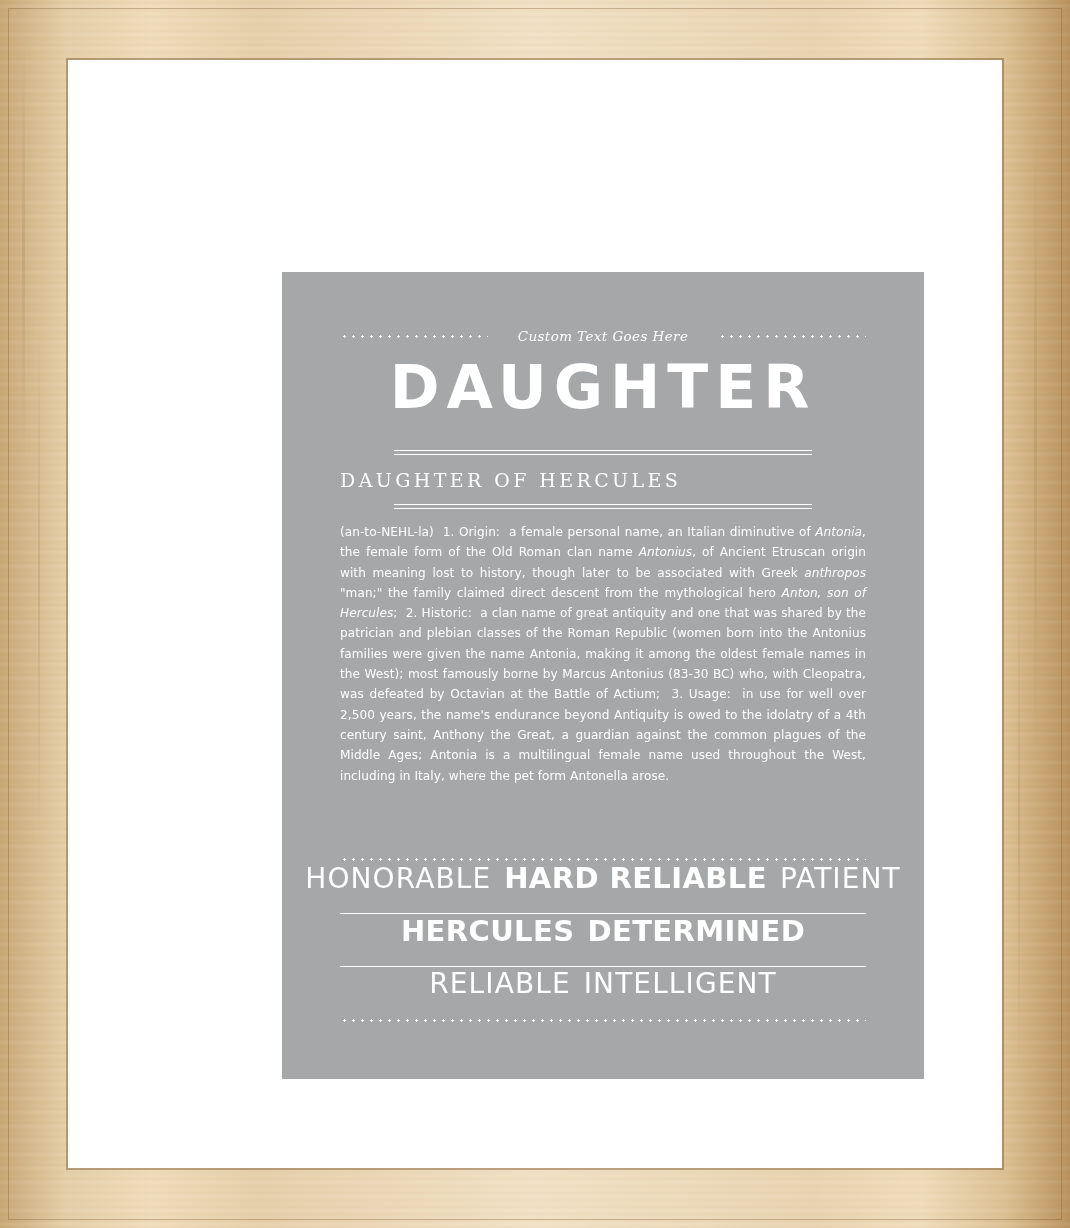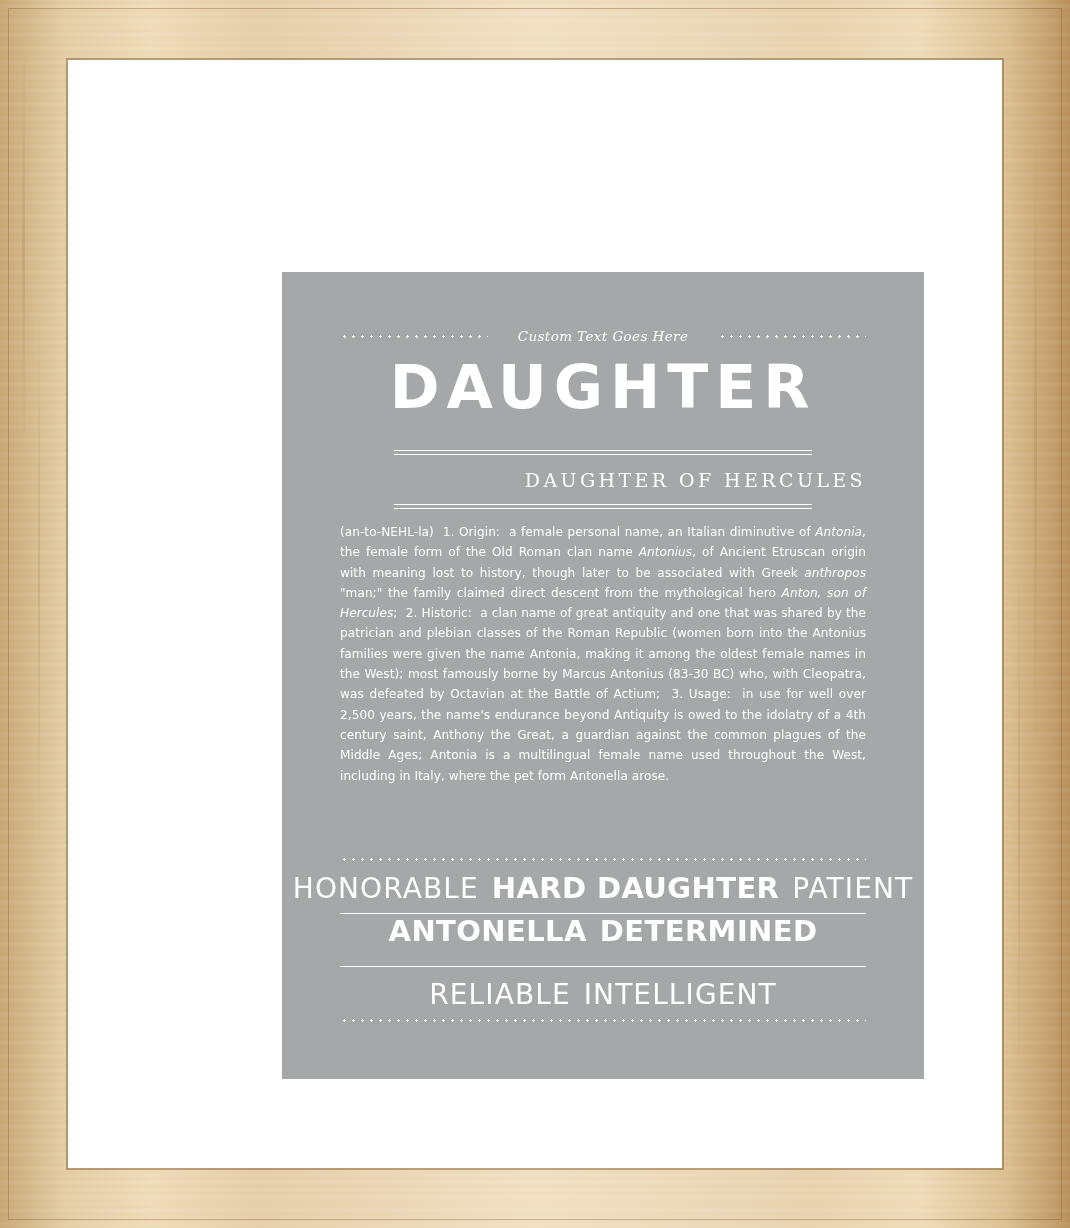--- a/index.html
+++ b/index.html
@@ -138,21 +138,21 @@
     height: 5px;
     border-top: 1px solid #ffffff;
     border-bottom: 1px solid #ffffff;
     box-sizing: border-box;
   }
 
   
   .subtitle {
     position: absolute;
     top: 197px; left: 0; right: 0;
-    text-align: right;
+    text-align: left;
     font-family: "DejaVu Serif", serif;
     font-size: 19px;
     letter-spacing: 3.4px;
     color: #ffffff;
     white-space: nowrap;
   }
 
   .rule-double-2 {
     position: absolute;
     top: 232px; left: 54px; right: 54px;
@@ -193,21 +193,21 @@
   .trait-row {
     display: flex;
     justify-content: center;
     align-items: baseline;
     gap: 13px;
     height: 52px;
     font-family: "DejaVu Sans", sans-serif;
     white-space: nowrap;
   }
   .trait-row > span { display: inline-block; }
-  .t-light { font-weight: normal; font-size: 28px; letter-spacing: 1.1px; margin-top: 11px; }
+  .t-light { font-weight: normal; font-size: 28px; letter-spacing: 1.1px; }
   .t-bold  { font-weight: bold;   font-size: 29px; letter-spacing: 0.4px; }
   .solid-line {
     height: 1px;
     background: #ffffff;
     opacity: 0.95;
   }
 </style>
 </head>
 <body>
 
@@ -238,26 +238,26 @@
       <div class="subtitle">DAUGHTER OF HERCULES</div>
 
       <div class="rule-double-2"></div>
 
       <div class="body-text">(an-to-NEHL-la)&nbsp; 1. Origin:&nbsp; a female personal name, an Italian diminutive of <i>Antonia</i>, the female form of the Old Roman clan name <i>Antonius</i>, of Ancient Etruscan origin with meaning lost to history, though later to be associated with Greek <i>anthropos</i> "man;" the family claimed direct descent from the mythological hero <i>Anton, son of Hercules</i>;&nbsp; 2. Historic:&nbsp; a clan name of great antiquity and one that was shared by the patrician and plebian classes of the Roman Republic (women born into the Antonius families were given the name Antonia, making it among the oldest female names in the West); most famously borne by Marcus Antonius (83-30 BC) who, with Cleopatra, was defeated by Octavian at the Battle of Actium;&nbsp; 3. Usage:&nbsp; in use for well over 2,500 years, the name's endurance beyond Antiquity is owed to the idolatry of a 4th century saint, Anthony the Great, a guardian against the common plagues of the Middle Ages; Antonia is a multilingual female name used throughout the West, including in Italy, where the pet form Antonella arose.</div>
 
       <div class="traits">
         <div class="dot-line"></div>
         <div class="trait-row">
             <span class="t-light">HONORABLE</span>
-            <span class="t-bold">HARD DAUGHTER</span>
+            <span class="t-bold">HARD RELIABLE</span>
             <span class="t-light">PATIENT</span>
           </div>
         <div class="solid-line"></div>
         <div class="trait-row">
-            <span class="t-bold">ANTONELLA</span>
+            <span class="t-bold">HERCULES</span>
             <span class="t-bold">DETERMINED</span>
           </div>
         <div class="solid-line"></div>
         <div class="trait-row">
             <span class="t-light">RELIABLE</span>
             <span class="t-light">INTELLIGENT</span>
           </div>
         <div class="dot-line"></div>
       </div>
 

